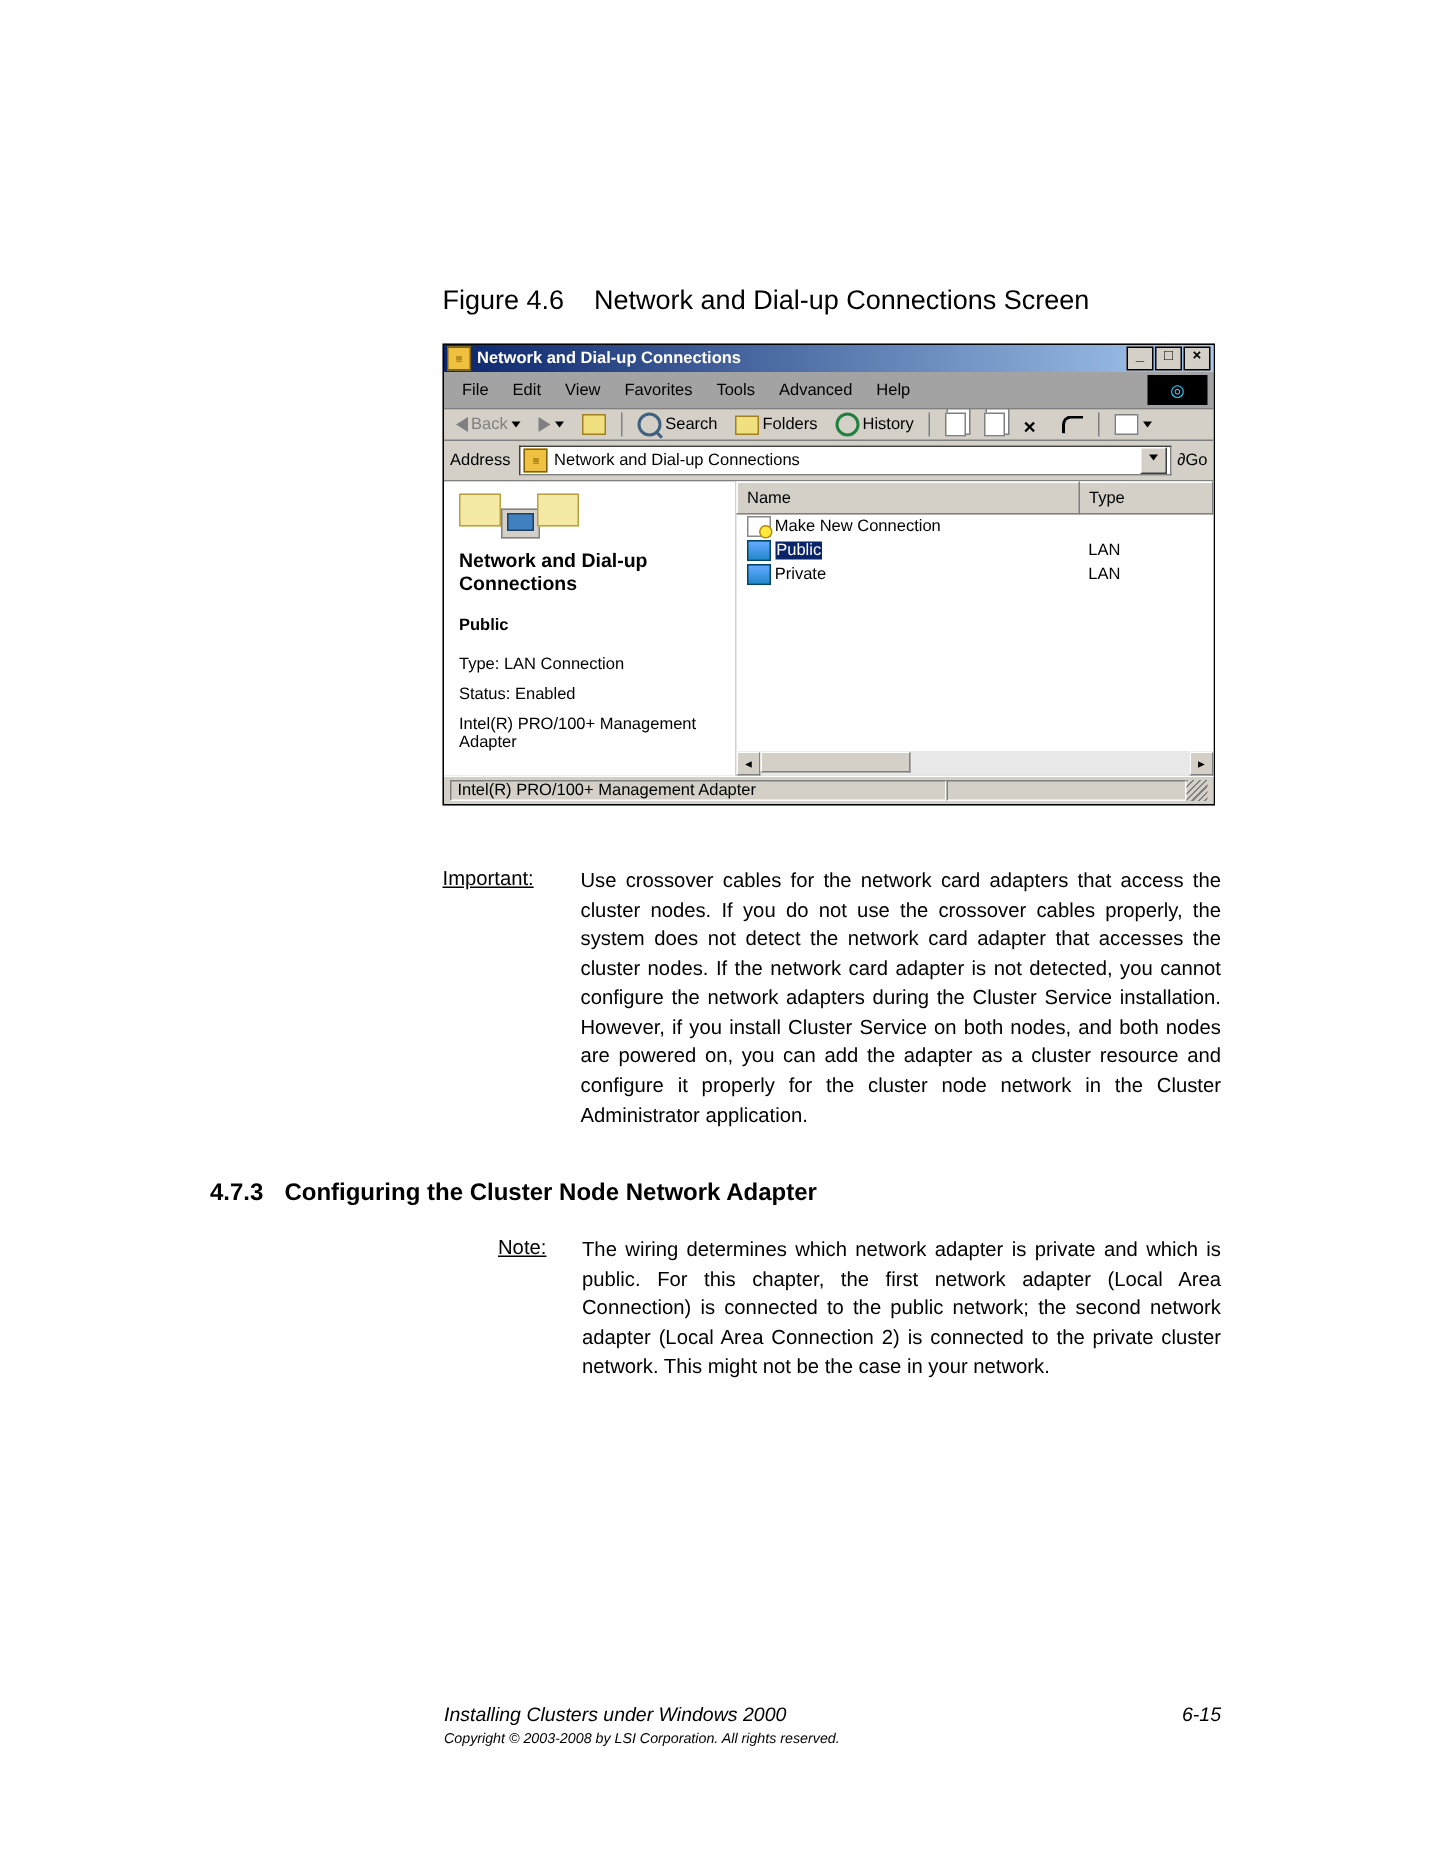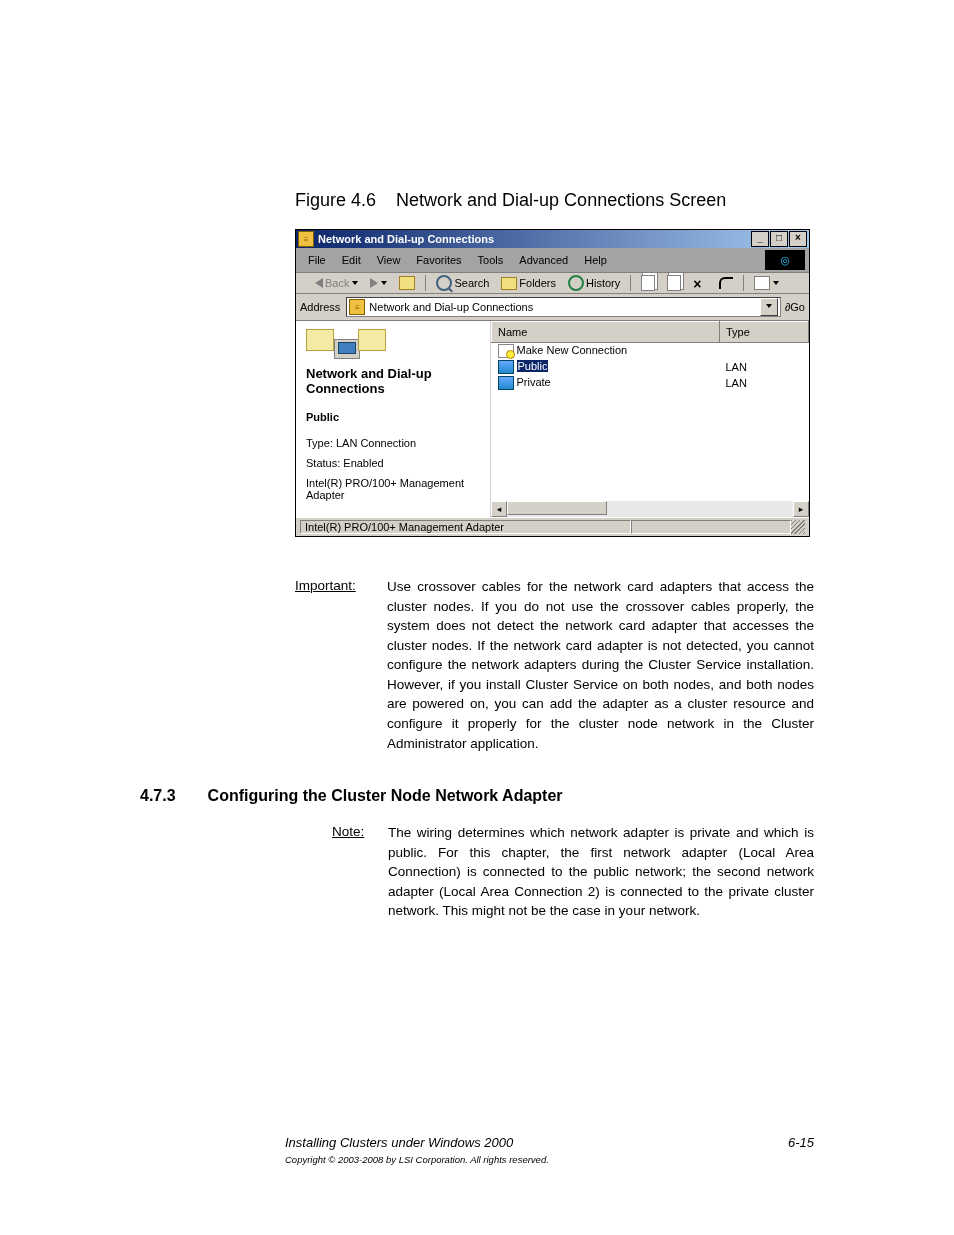--- a/index.html
+++ b/index.html
@@ -10,21 +10,21 @@
 
 .win{width:513px;margin-left:155px;border:1px solid #000;font-family:Tahoma,Arial,sans-serif;font-size:11px;background:#d4d0c8}
 .titlebar{height:18px;background:linear-gradient(to right,#0a246a,#a6caf0);color:#fff;display:flex;align-items:center;padding:0 2px}
 .titlebar-icon{width:14px;height:14px;background:#f0c040;border:1px solid #806000;margin-right:4px;display:inline-flex;align-items:center;justify-content:center;font-size:8px;color:#806000}
 .titlebar-text{font-weight:bold;flex:1}
 .win-btns{display:flex;gap:1px}
 .win-btn{width:16px;height:14px;background:#d4d0c8;border:1px solid #000;color:#000;font-size:10px;text-align:center;line-height:12px;font-weight:bold}
 .menubar{display:flex;align-items:center;background:#a3a3a3;padding:2px 4px;border-bottom:1px solid #808080}
 .menubar span{padding:1px 8px;cursor:default}
 .menubar .throbber{margin-left:auto;width:24px;height:18px;background:#000;display:inline-flex;align-items:center;justify-content:center;color:#3cf}
-.toolbar{display:flex;align-items:center;background:#d4d0c8;padding:2px 15px;border-bottom:1px solid #808080;gap:4px}
+.toolbar{display:flex;align-items:center;background:#d4d0c8;padding:2px 4px;border-bottom:1px solid #808080;gap:4px}
 .toolbar .tbtn{padding:0 4px;color:#808080;display:inline-flex;align-items:center;gap:2px}
 .toolbar .tbtn.c{color:#000}
 .toolbar .sep{width:1px;height:16px;background:#808080;margin:0 2px}
 .ico{width:14px;height:14px;display:inline-block}
 .ico.back{width:0;height:0;border-top:5px solid transparent;border-bottom:5px solid transparent;border-right:8px solid #808080}
 .ico.fwd{width:0;height:0;border-top:5px solid transparent;border-bottom:5px solid transparent;border-left:8px solid #808080}
 .ico.up{width:14px;height:12px;border:1px solid #a08020;background:#f0e080;position:relative}
 .ico.search{width:12px;height:12px;border:2px solid #406080;border-radius:50%;position:relative}
 .ico.search:after{content:"";position:absolute;width:5px;height:2px;background:#406080;transform:rotate(45deg);bottom:-2px;right:-3px}
 .ico.folders{width:14px;height:11px;background:#f0e080;border:1px solid #a08020}
@@ -63,26 +63,26 @@
 .statusbar{height:18px;background:#d4d0c8;border-top:1px solid #fff;display:flex;align-items:center;padding:0 4px;font-size:11px}
 .statusbar .cell{flex:1;border:1px solid #808080;border-top-color:#808080;border-left-color:#808080;border-right-color:#fff;border-bottom-color:#fff;padding:1px 4px;height:14px;box-sizing:border-box;display:flex;align-items:center}
 .grip{width:14px;height:14px;background:repeating-linear-gradient(135deg,#808080 0 1px,transparent 1px 3px);margin-left:auto}
 td.selcell span.seltext{background:#0a246a;color:#fff;padding:0 1px}
 
 
 .para-block{margin:40px 0 0 155px;display:flex}
 .para-block .lbl{width:92px;text-decoration:underline;padding-top:1px}
 .para-block .body-text{flex:1;line-height:1.45;text-align:justify}
 .sect-head{margin:34px 0 0 0;font-family:Arial;font-size:16px;font-weight:bold}
-.sect-head .num{margin-right:32px}
+.sect-head .num{margin-right:14px}
 .note-block{margin:18px 0 0 192px;display:flex}
 .note-block .lbl{width:56px;text-decoration:underline;padding-top:1px}
 .note-block .body-text{flex:1;line-height:1.45;text-align:justify}
 
-.footer{position:absolute;left:130px;right:140px;bottom:70px;font-style:italic;font-size:13px}
+.footer{position:absolute;left:141px;right:140px;bottom:70px;font-style:italic;font-size:13px}
 .footer .row1{display:flex;justify-content:space-between;margin-left:155px}
 .footer .row2{margin-left:155px;font-size:9.5px;margin-top:4px;}
 </style>
 </head>
 <body>
 
 <div class="page">
 
   <p class="fig-caption">
     <span>Figure 4.6</span><span class="gap"></span><span>Network and Dial-up Connections Screen</span>

